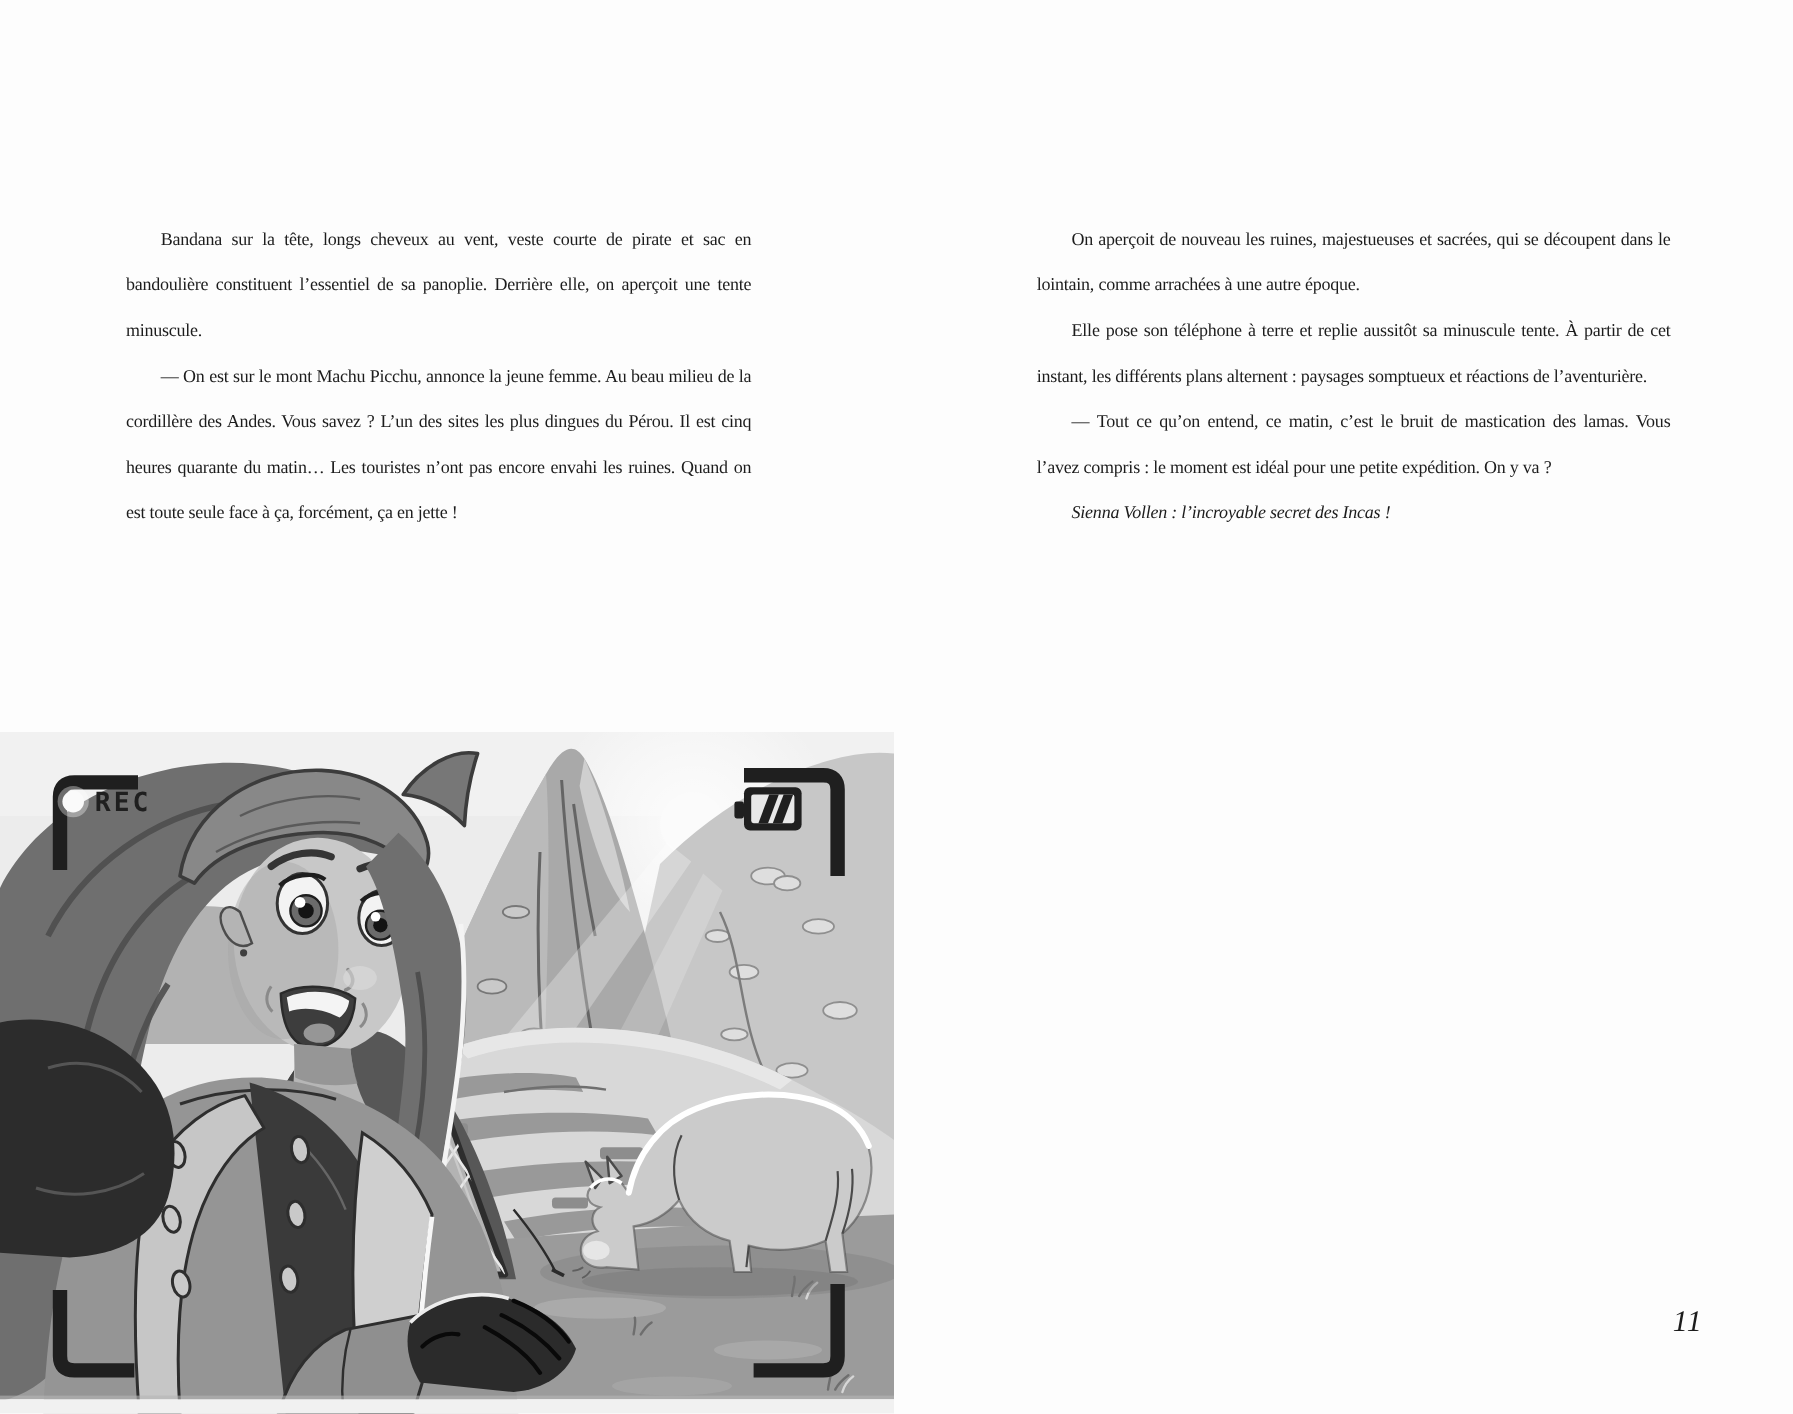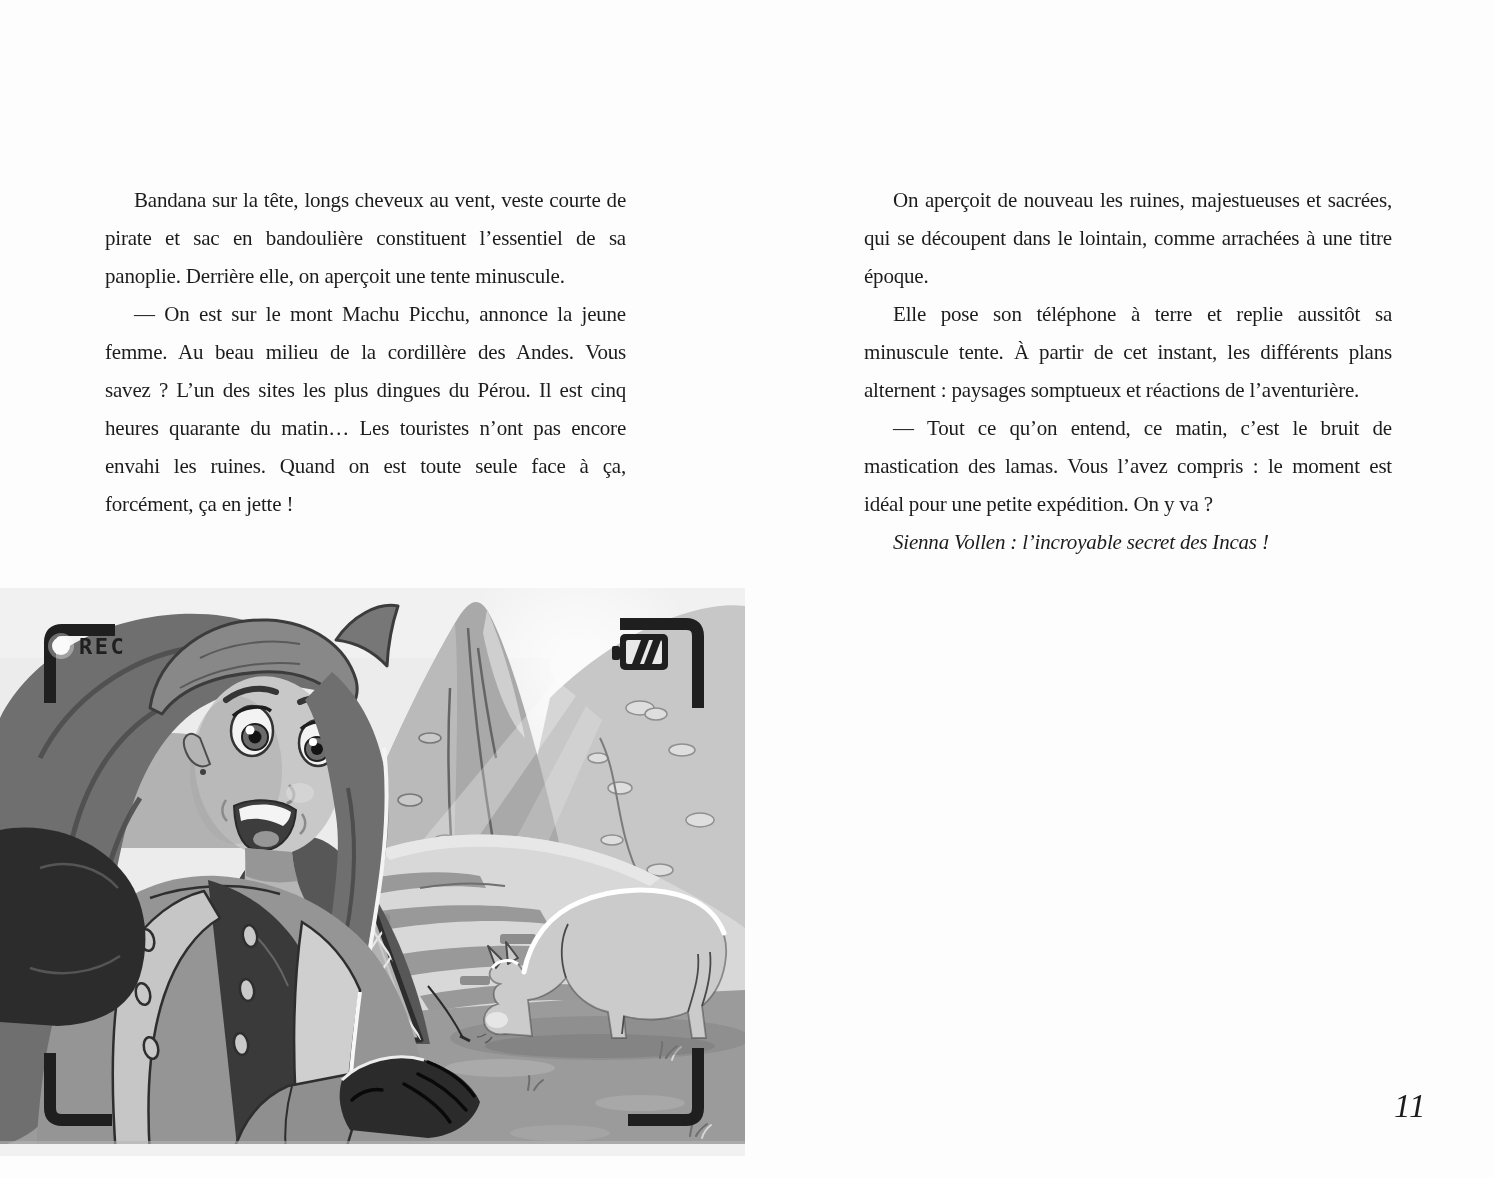--- a/index.html
+++ b/index.html
@@ -3,47 +3,47 @@
 <meta charset="utf-8">
 <style>
   html,body { margin:0; padding:0; }
   body {
     width:1494px; height:1178px; position:relative;
     background:#fdfdfd; overflow:hidden;
     font-family:"Liberation Serif","DejaVu Serif",serif;
   }
   .text-col {
     position:absolute; color:#1c1c1c;
-    font-size:21px; line-height:38px; text-align:justify;
+    font-size:15px; line-height:38px; text-align:justify;
     letter-spacing:-0.2px;
   }
   .text-col p { margin:0; text-indent:29px; }
   #left-col  { left:105px; top:181px; width:521px; }
   #right-col { left:864px; top:181px; width:528px; }
   .closing   { font-style:italic; }
   #page-num  {
     position:absolute; left:1394px; top:1088px;
-    font-style:italic; font-size:33px; color:#1c1c1c;
+    font-style:italic; font-size:25px; color:#1c1c1c;
     letter-spacing:1px;
   }
   #illo {
-    position:absolute; left:0; top:588px; width:739px; height:568px;
+    position:absolute; left:0; top:610px; width:739px; height:568px;
   }
   #illo svg { display:block; }
 </style>
 </head>
 <body>
 
 <div id="left-col" class="text-col">
   <p>Bandana sur la tête, longs cheveux au vent, veste courte de pirate et sac en bandoulière constituent l’essentiel de sa panoplie. Derrière elle, on aperçoit une tente minuscule.</p>
   <p>—&nbsp;On est sur le mont Machu Picchu, annonce la jeune femme. Au beau milieu de la cordillère des Andes. Vous savez&nbsp;? L’un des sites les plus dingues du Pérou. Il est cinq heures quarante du matin… Les touristes n’ont pas encore envahi les ruines. Quand on est toute seule face à ça, forcément, ça en jette&nbsp;!</p>
 </div>
 
 <div id="right-col" class="text-col">
-  <p>On aperçoit de nouveau les ruines, majestueuses et sacrées, qui se découpent dans le lointain, comme arrachées à une titre époque.</p>
+  <p>On aperçoit de nouveau les ruines, majestueuses et sacrées, qui se découpent dans le lointain, comme arrachées à une autre époque.</p>
   <p>Elle pose son téléphone à terre et replie aussitôt sa minuscule tente. À partir de cet instant, les différents plans alternent&nbsp;: paysages somptueux et réactions de l’aventurière.</p>
   <p>—&nbsp;Tout ce qu’on entend, ce matin, c’est le bruit de mastication des lamas. Vous l’avez compris&nbsp;: le moment est idéal pour une petite expédition. On y va&nbsp;?</p>
   <p class="closing">Sienna Vollen&nbsp;: l’incroyable secret des Incas&nbsp;!</p>
 </div>
 
 <div id="page-num">11</div>
 
 <div id="illo">
 <svg width="745" height="568" viewBox="0 0 745 568" xmlns="http://www.w3.org/2000/svg">
   <defs>

